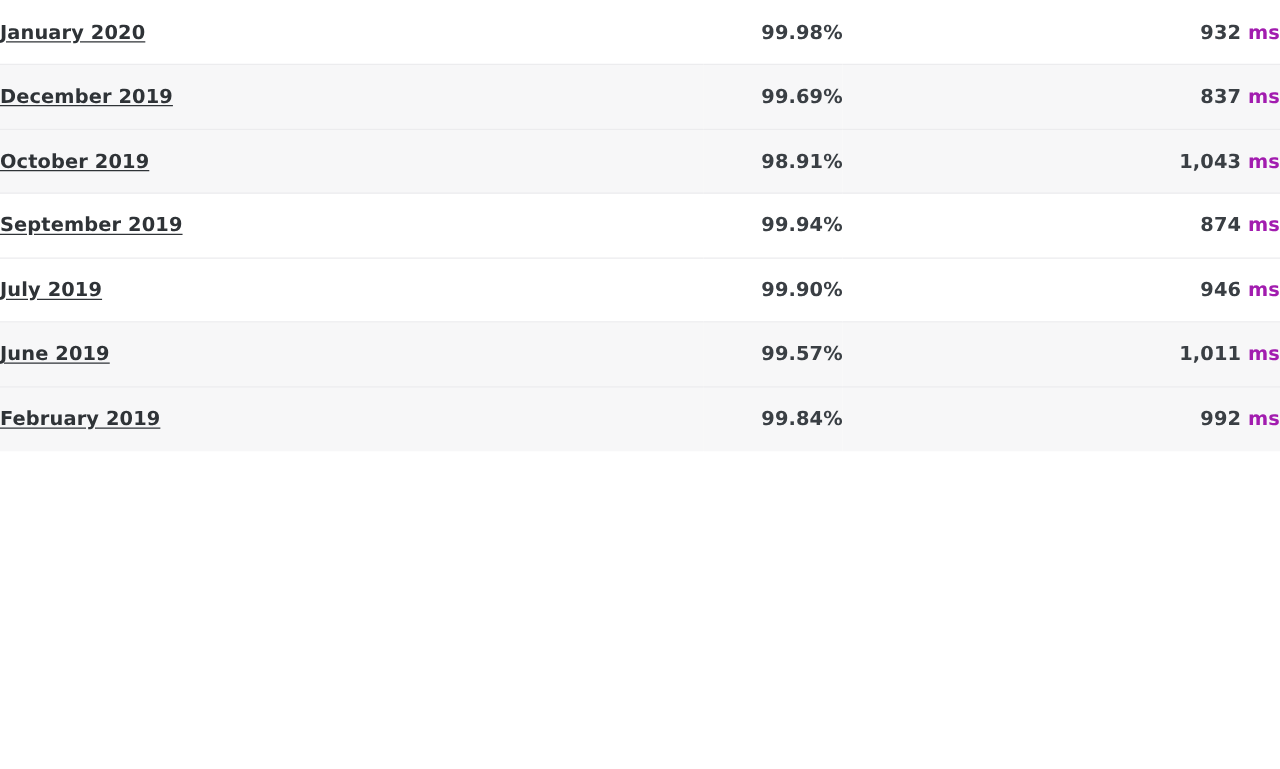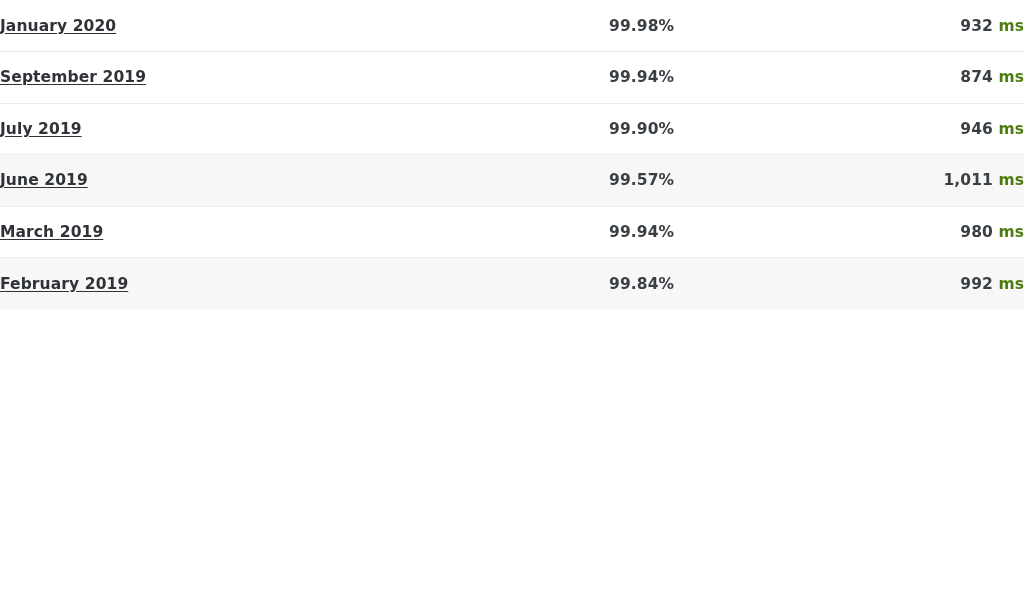--- a/index.html
+++ b/index.html
@@ -53,52 +53,57 @@
     text-decoration: underline;
     text-underline-offset: 2px;
     font-weight: bold;
     font-size: 15.5px;
     cursor: pointer;
     text-align: right;
   }
 
   .latency-unit {
     font-weight: bold;
-    color: #4d7c0f;
+    color: #a21caf;
   }
 </style>
 </head>
 <body>
 
 <table id="uptime-table">
   <tbody>
       <tr class="row-odd">
         <td class="col-month"><span class="month-link">January 2020</span></td>
         <td class="col-uptime">99.98%</td>
         <td class="col-latency"><span>932</span> <span class="latency-unit">ms</span></td>
+      </tr>
+      <tr class="row-even">
+        <td class="col-month"><span class="month-link">December 2019</span></td>
+        <td class="col-uptime">99.69%</td>
+        <td class="col-latency"><span>837</span> <span class="latency-unit">ms</span></td>
+      </tr>
+      <tr class="row-even">
+        <td class="col-month"><span class="month-link">October 2019</span></td>
+        <td class="col-uptime">98.91%</td>
+        <td class="col-latency"><span>1,043</span> <span class="latency-unit">ms</span></td>
       </tr>
       <tr class="row-odd">
         <td class="col-month"><span class="month-link">September 2019</span></td>
         <td class="col-uptime">99.94%</td>
         <td class="col-latency"><span>874</span> <span class="latency-unit">ms</span></td>
       </tr>
       <tr class="row-odd">
         <td class="col-month"><span class="month-link">July 2019</span></td>
         <td class="col-uptime">99.90%</td>
         <td class="col-latency"><span>946</span> <span class="latency-unit">ms</span></td>
       </tr>
       <tr class="row-even">
         <td class="col-month"><span class="month-link">June 2019</span></td>
         <td class="col-uptime">99.57%</td>
         <td class="col-latency"><span>1,011</span> <span class="latency-unit">ms</span></td>
       </tr>
-      <tr class="row-odd">
-        <td class="col-month"><span class="month-link">March 2019</span></td>
-        <td class="col-uptime">99.94%</td>
-        <td class="col-latency"><span>980</span> <span class="latency-unit">ms</span></td>
-      </tr>
       <tr class="row-even">
         <td class="col-month"><span class="month-link">February 2019</span></td>
         <td class="col-uptime">99.84%</td>
         <td class="col-latency"><span>992</span> <span class="latency-unit">ms</span></td>
       </tr>
     </tbody>
 </table>
 
 </body></html>

